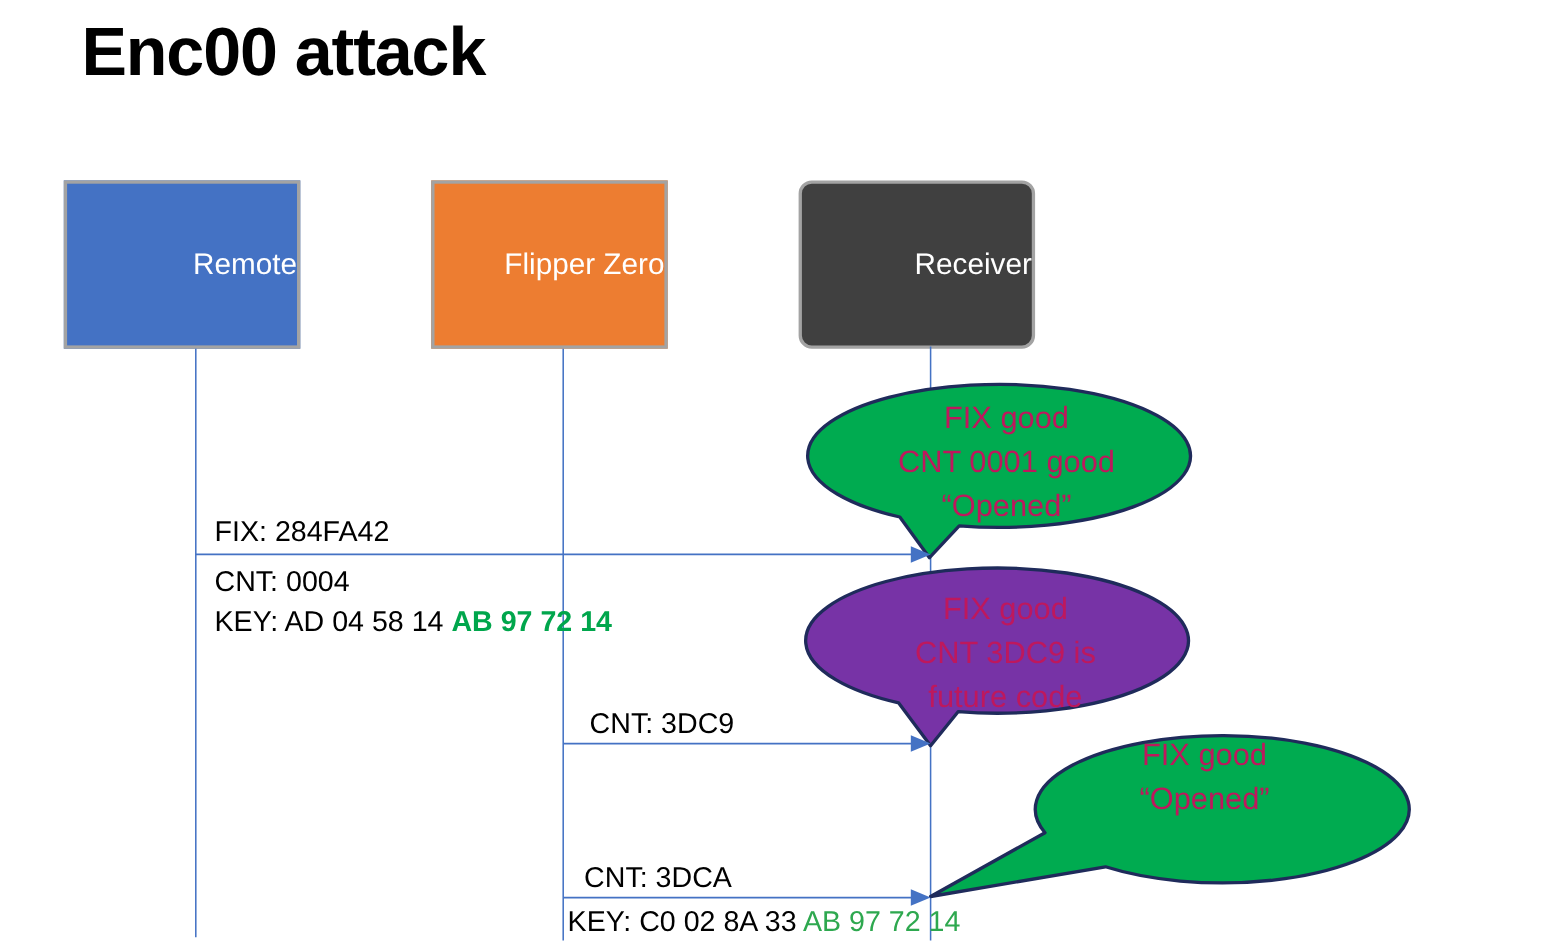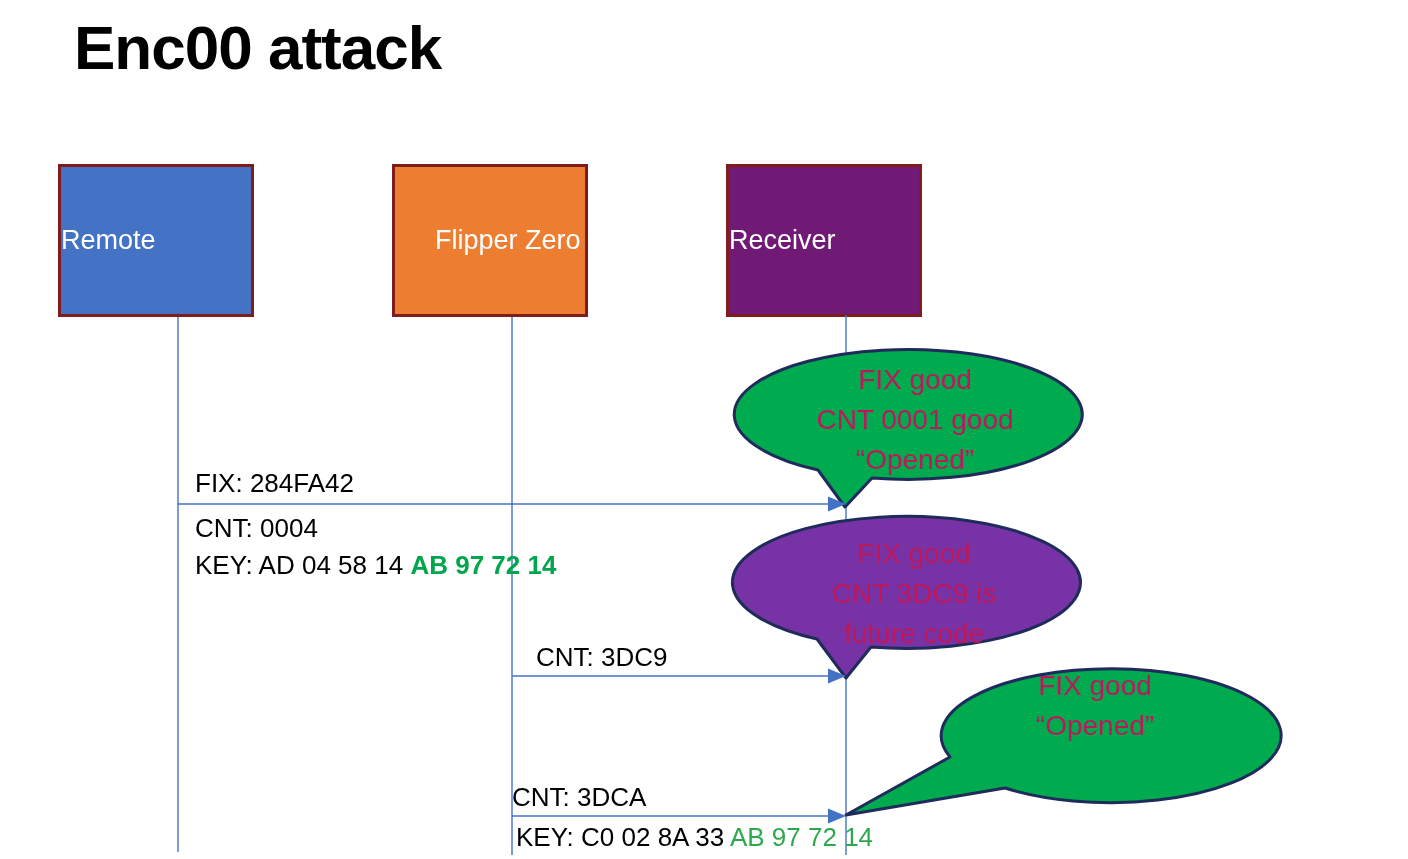--- a/index.html
+++ b/index.html
@@ -9,23 +9,23 @@
     background:#ffffff;
     overflow:hidden;
     font-family:"Liberation Sans", sans-serif;
   }
   .slide-title{
     position:absolute;left:74px;top:12px;
     font-size:62px;font-weight:700;color:#000000;
     letter-spacing:-1px;white-space:nowrap;
   }
   .actor-box{
-    position:absolute;top:164px;width:196px;height:153px;
-    border:3px solid #7f1d1d;box-sizing:border-box;
-    display:flex;align-items:center;justify-content:flex-start;
+    position:absolute;top:164px;width:215px;height:153px;
+    border:3px solid #a3a3a3;box-sizing:border-box;
+    display:flex;align-items:center;justify-content:flex-end;
   }
   .actor-label{color:#ffffff;font-size:27px;white-space:nowrap;}
   .shapes{position:absolute;left:0;top:0;width:1408px;height:859px;}
   .msg-line{
     position:absolute;font-size:26px;color:#000000;white-space:nowrap;
     line-height:30px;
   }
   .callout-text{
     position:absolute;text-align:center;color:#be185d;
     font-size:28px;line-height:40px;white-space:nowrap;
@@ -39,21 +39,21 @@
 <div class="canvas">
 
   <div class="slide-title">Enc00 attack</div>
 
   <div class="actor-box" style="left: 58px; background-color: rgb(68, 114, 196);">
     <span class="actor-label">Remote</span>
   </div>
   <div class="actor-box" style="left: 392px; background-color: rgb(237, 125, 49); padding-left: 40px;">
     <span class="actor-label">Flipper Zero</span>
   </div>
-  <div class="actor-box" style="left: 726px; background-color: #701a75;">
+  <div class="actor-box" style="left: 726px; background-color: #404040; border-radius: 12px;">
     <span class="actor-label">Receiver</span>
   </div>
 
   <svg class="shapes" viewBox="0 0 1408 859" xmlns="http://www.w3.org/2000/svg">
 
     <line x1="178" y1="317" x2="178" y2="852" stroke-width="1.4" stroke="#4472C4"></line>
     <line x1="512" y1="317" x2="512" y2="855" stroke-width="1.4" stroke="#4472C4"></line>
     <line x1="846" y1="315" x2="846" y2="855" stroke-width="1.4" stroke="#4472C4"></line>
 
     <path d="M 818 470 L 845 507 L 872 478 A 174 65 0 1 0 818 470 Z" stroke="#1F2B5B" stroke-width="3" stroke-linejoin="round" fill="#00AB50"></path>
@@ -75,21 +75,21 @@
   </svg>
 
   <div class="msg-line" style="left:195px;top:468px;">FIX: 284FA42</div>
   <div class="msg-line" style="left:195px;top:513px;">CNT: 0004</div>
   <div class="msg-line" style="left:195px;top:550px;">
     <span class="seg">KEY: </span><span class="seg" style="color: #000000;">AD 04 58 14 </span><span class="seg seg-bold" style="color: rgb(0, 166, 76);">AB 97 72 14</span>
   </div>
 
   <div class="msg-line" style="left:516px;top:642px;margin-left:20px;">CNT: 3DC9</div>
 
-  <div class="msg-line" style="left:512px;top:782px;">CNT: 3DCA</div>
+  <div class="msg-line" style="left:531px;top:782px;">CNT: 3DCA</div>
   <div class="msg-line" style="left:516px;top:822px;">
     <span class="seg">KEY: C0 02 8A 33 </span><span class="seg" style="color: rgb(46, 168, 79);">AB 97 72 14</span>
   </div>
 
   <div class="callout-text" style="left:741px;top:360px;width:348px;">
     <div>FIX good</div>
     <div>CNT 0001 good</div>
     <div>“Opened”</div>
   </div>
   <div class="callout-text" style="left:740px;top:534px;width:348px;">

